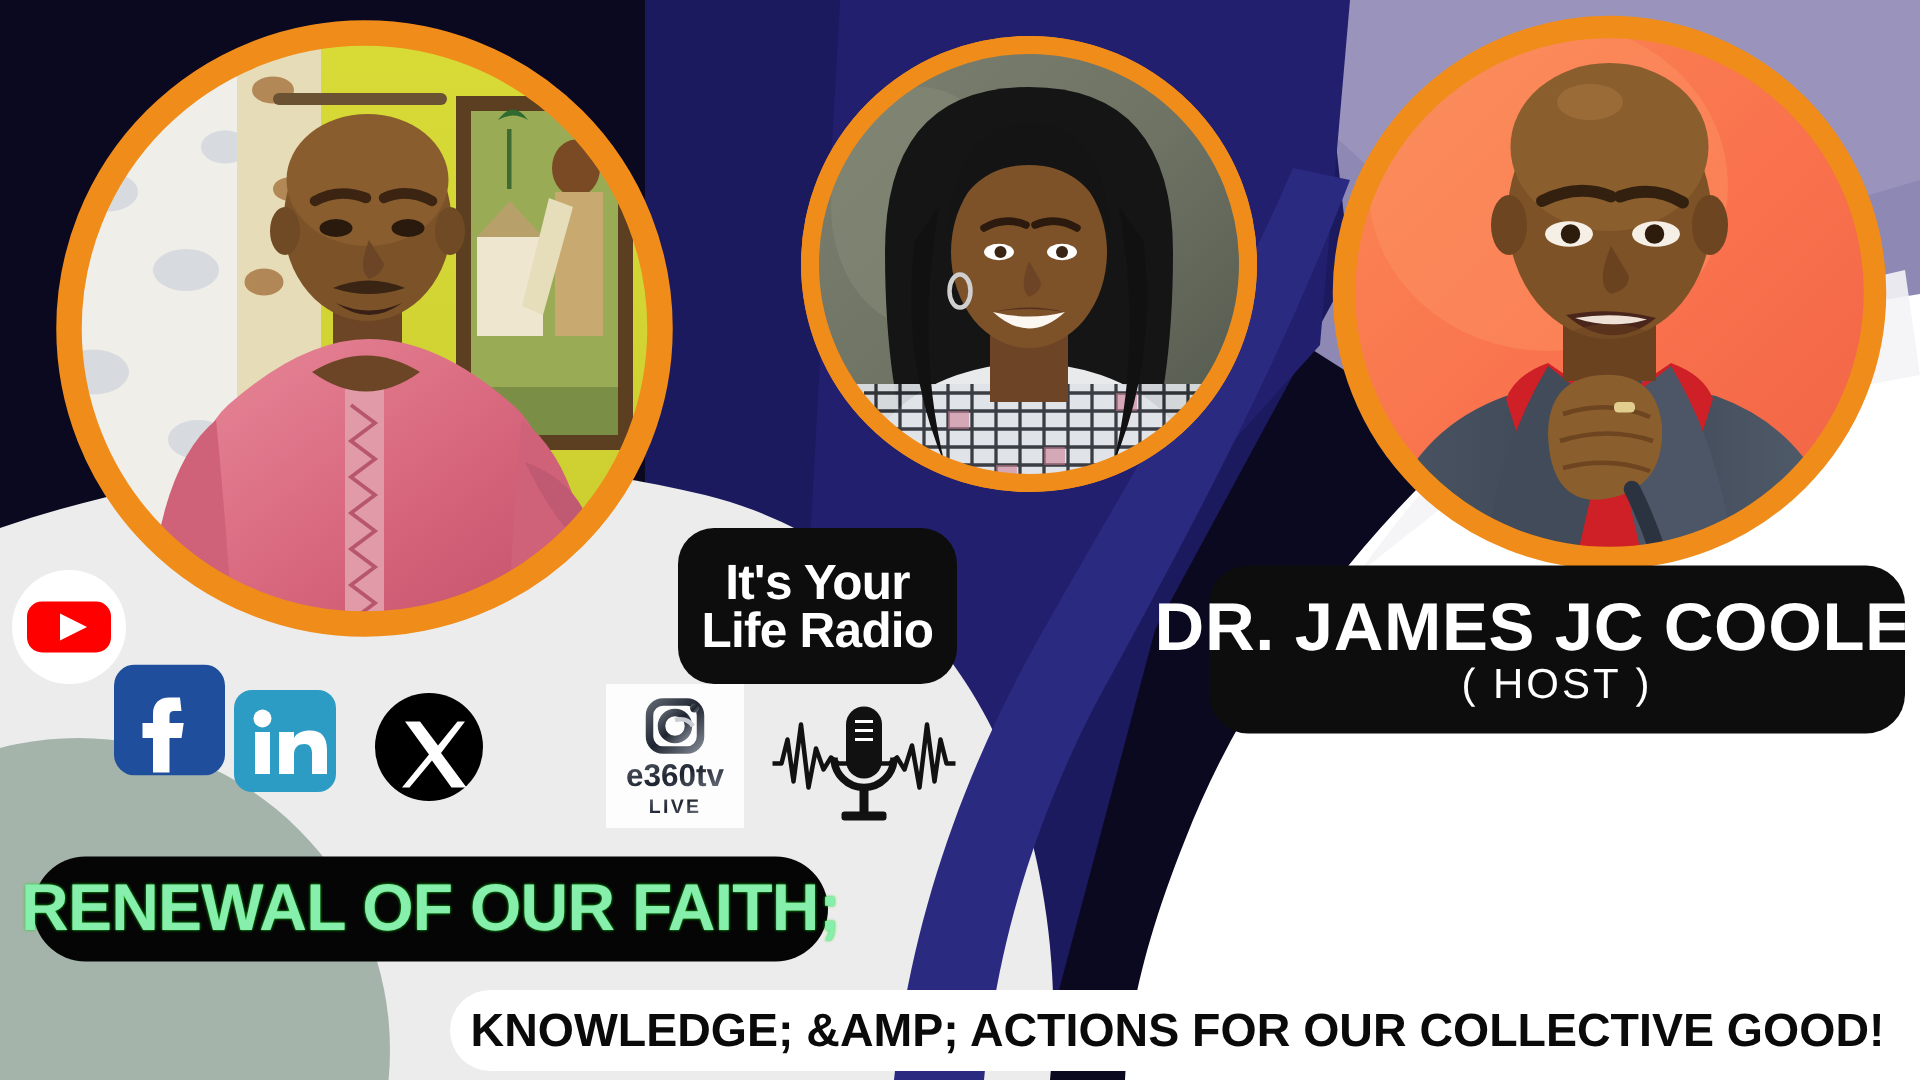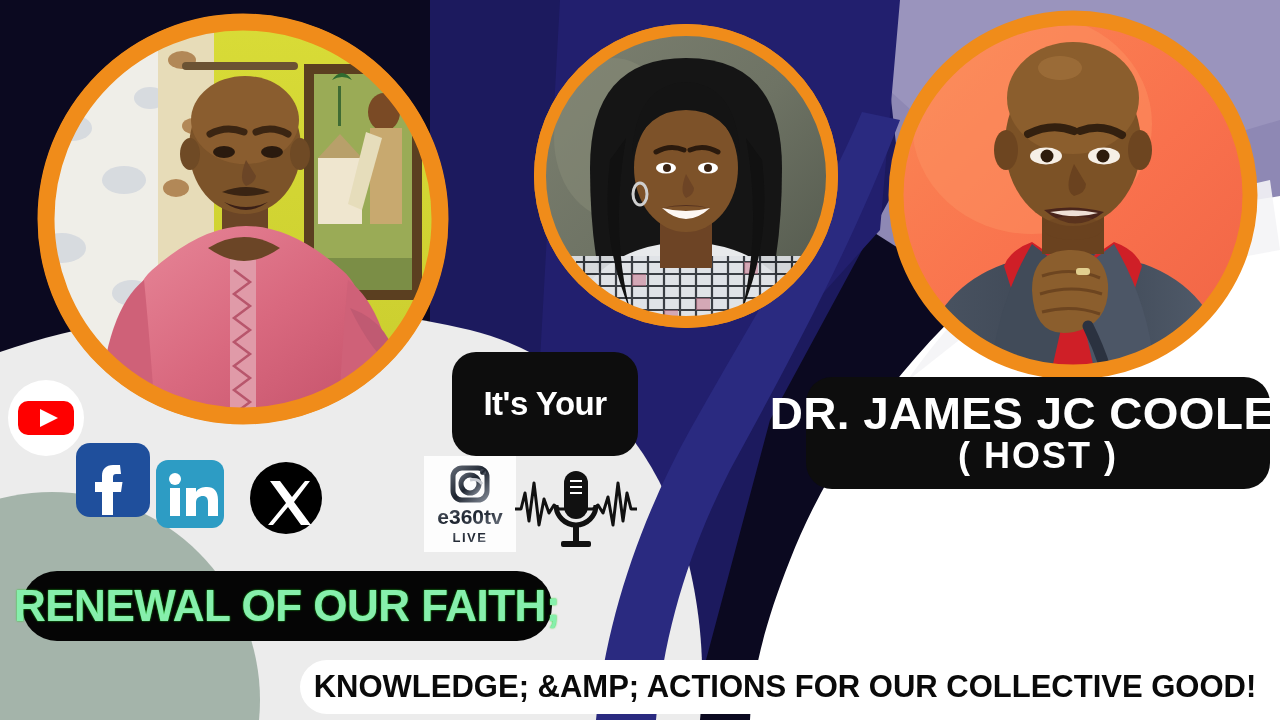--- a/index.html
+++ b/index.html
@@ -35,21 +35,21 @@
   .badge-host{
     left:806px;top:377px;width:464px;height:112px;border-radius:26px;
     padding:4px 12px;box-sizing:border-box;
   }
   .badge-host .l1{
     font-weight:700;font-size:45px;letter-spacing:0.4px;
     transform:scaleX(1.02);white-space:nowrap;
     font-family:"Liberation Sans Narrow","Liberation Sans",sans-serif;
   }
   .badge-host .l2{
-    font-weight:700;font-size:36px;letter-spacing:2px;white-space:nowrap;
+    font-weight:400;font-size:28px;letter-spacing:2px;white-space:nowrap;
     margin-top:2px;
   }
 
   
   .title1{
     position:absolute;left:22px;top:571px;width:530px;height:70px;
     background:#050505;border-radius:36px;
     display:flex;align-items:center;justify-content:center;
     color:#86efac;font-weight:700;font-size:44px;letter-spacing:-0.5px;
     white-space:nowrap;
@@ -69,21 +69,21 @@
   
   .soc{position:absolute;}
   .soc-yt{left:8px;top:380px;width:76px;height:76px;}
   .soc-fb{left:76px;top:443px;width:74px;height:74px;}
   .soc-li{left:156px;top:460px;width:68px;height:68px;}
   .soc-x{left:250px;top:462px;width:72px;height:72px;}
 
   
   .logo-e360{
     position:absolute;left:404px;top:456px;width:92px;height:96px;
-    background:#fdfdfd;display:flex;align-items:center;justify-content:center;margin-left:20px;
+    background:#fdfdfd;display:flex;align-items:center;justify-content:center;
   }
   .logo-mic{position:absolute;left:513px;top:465px;width:126px;height:86px;}
 </style>
 </head>
 <body>
 
 <div class="stage">
 
   <div class="bg">
     <svg viewBox="0 0 1280 720" xmlns="http://www.w3.org/2000/svg">
@@ -416,20 +416,21 @@
       </g>
 
       <path d="M43 40 a20 20 0 0 0 40 0" stroke="#111" stroke-width="5" fill="none"></path>
       <rect x="60" y="58" width="6" height="20" fill="#111"></rect>
       <rect x="48" y="76" width="30" height="6" rx="2" fill="#111"></rect>
     </svg>
   </div>
 
   <div class="badge badge-show">
     <span>It's Your</span>
+    <span>Life Radio</span>
   </div>
 
   <div class="badge badge-host">
     <div class="l1">DR. JAMES JC COOLEY</div>
     <div class="l2">( HOST )</div>
   </div>
 
   <div class="title1">RENEWAL OF OUR FAITH;</div>
   <div class="title2">KNOWLEDGE; &amp;AMP; ACTIONS FOR OUR COLLECTIVE GOOD!</div>
 

